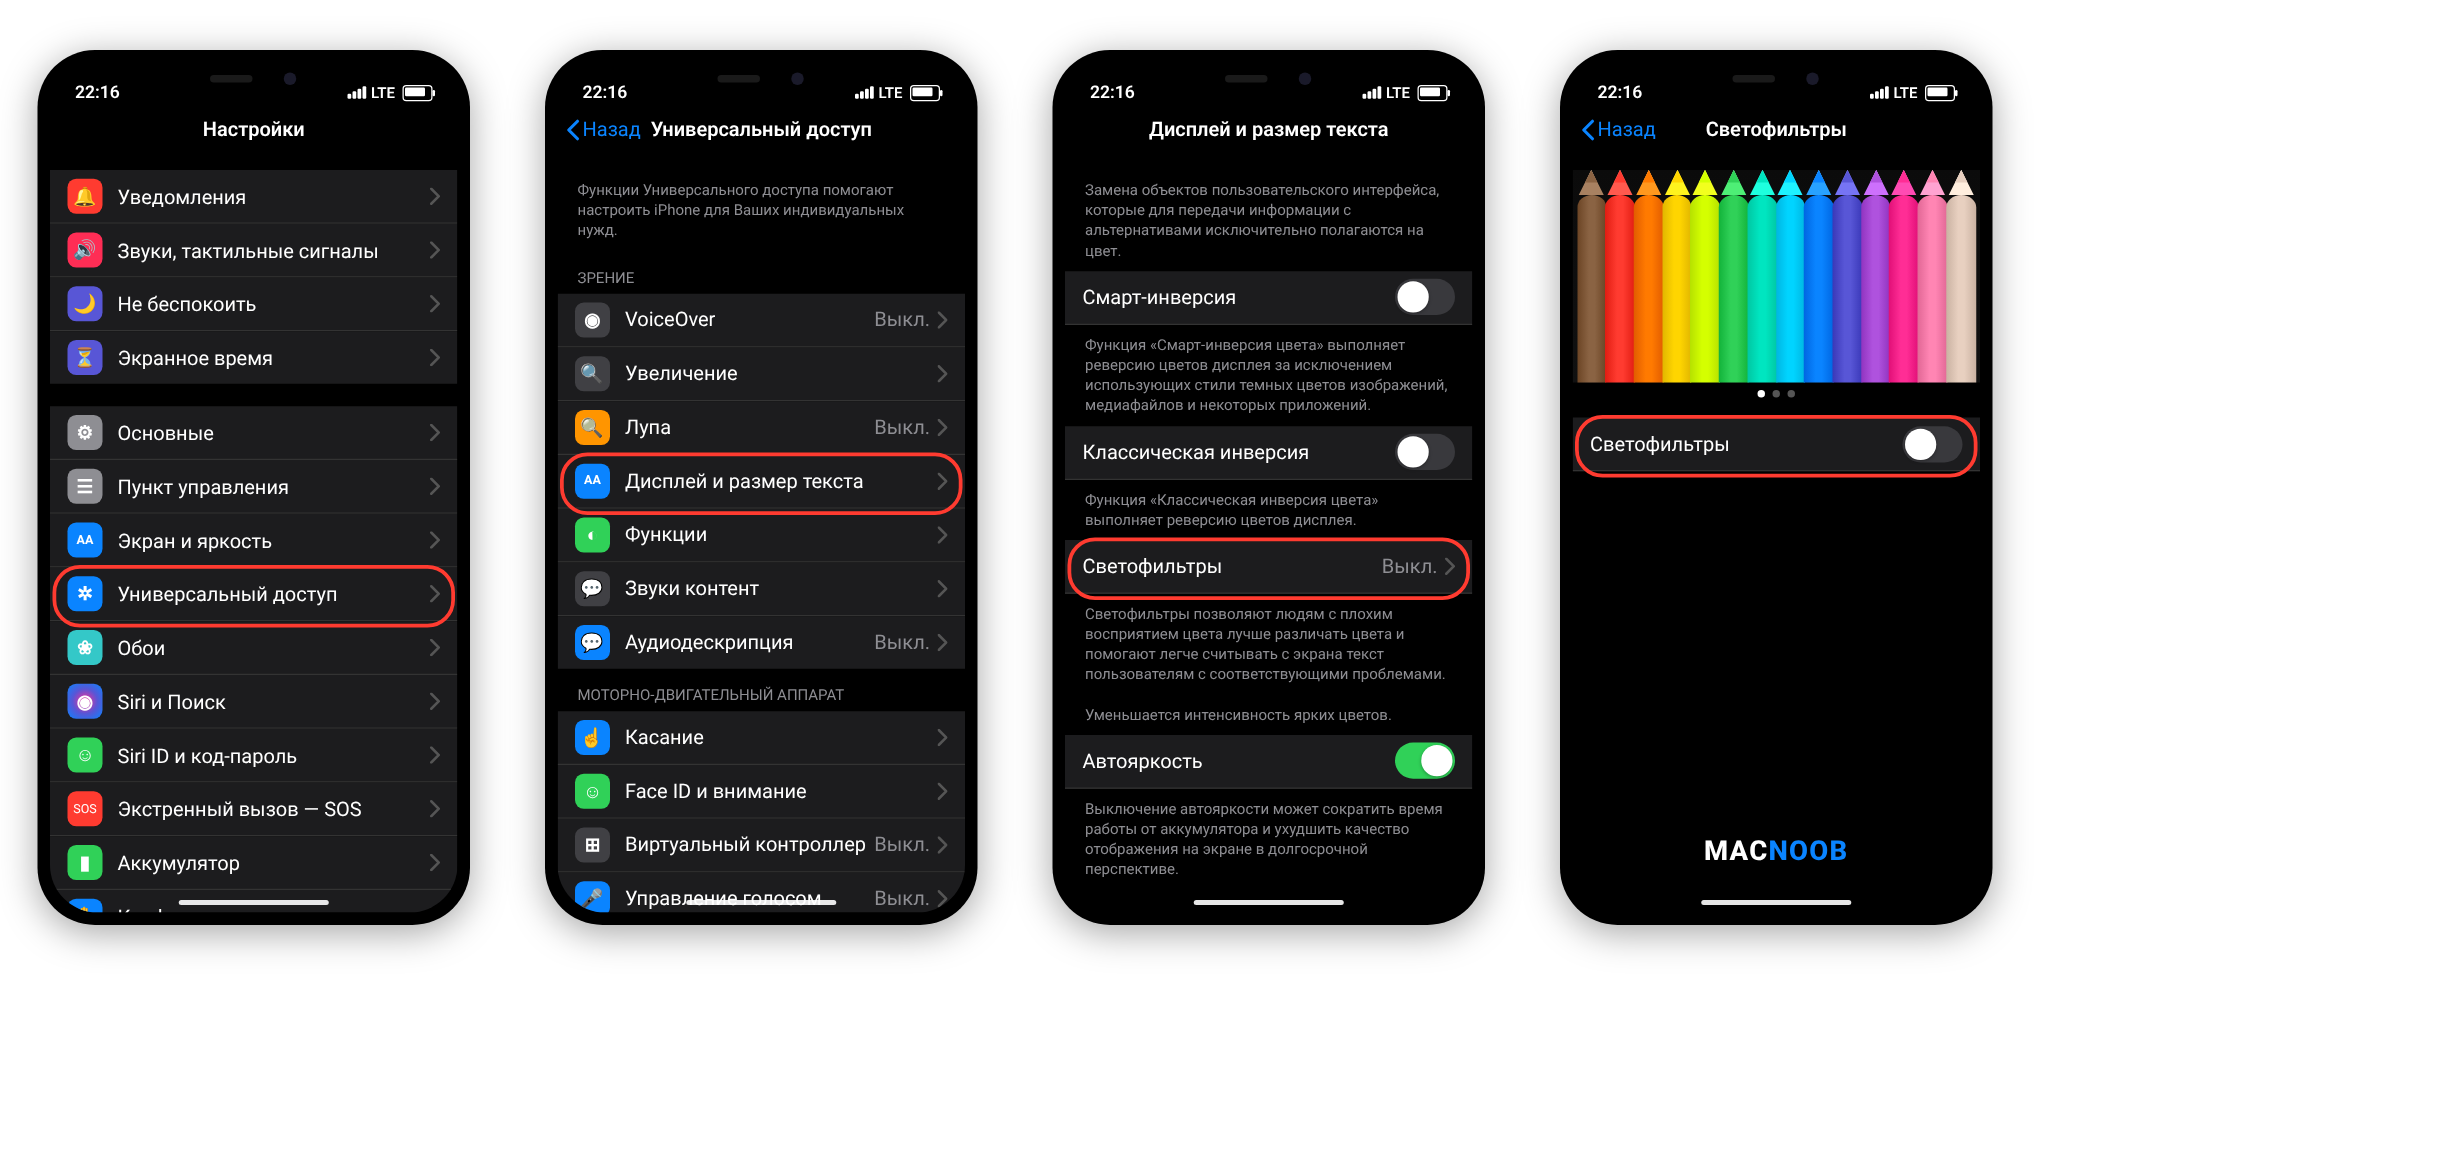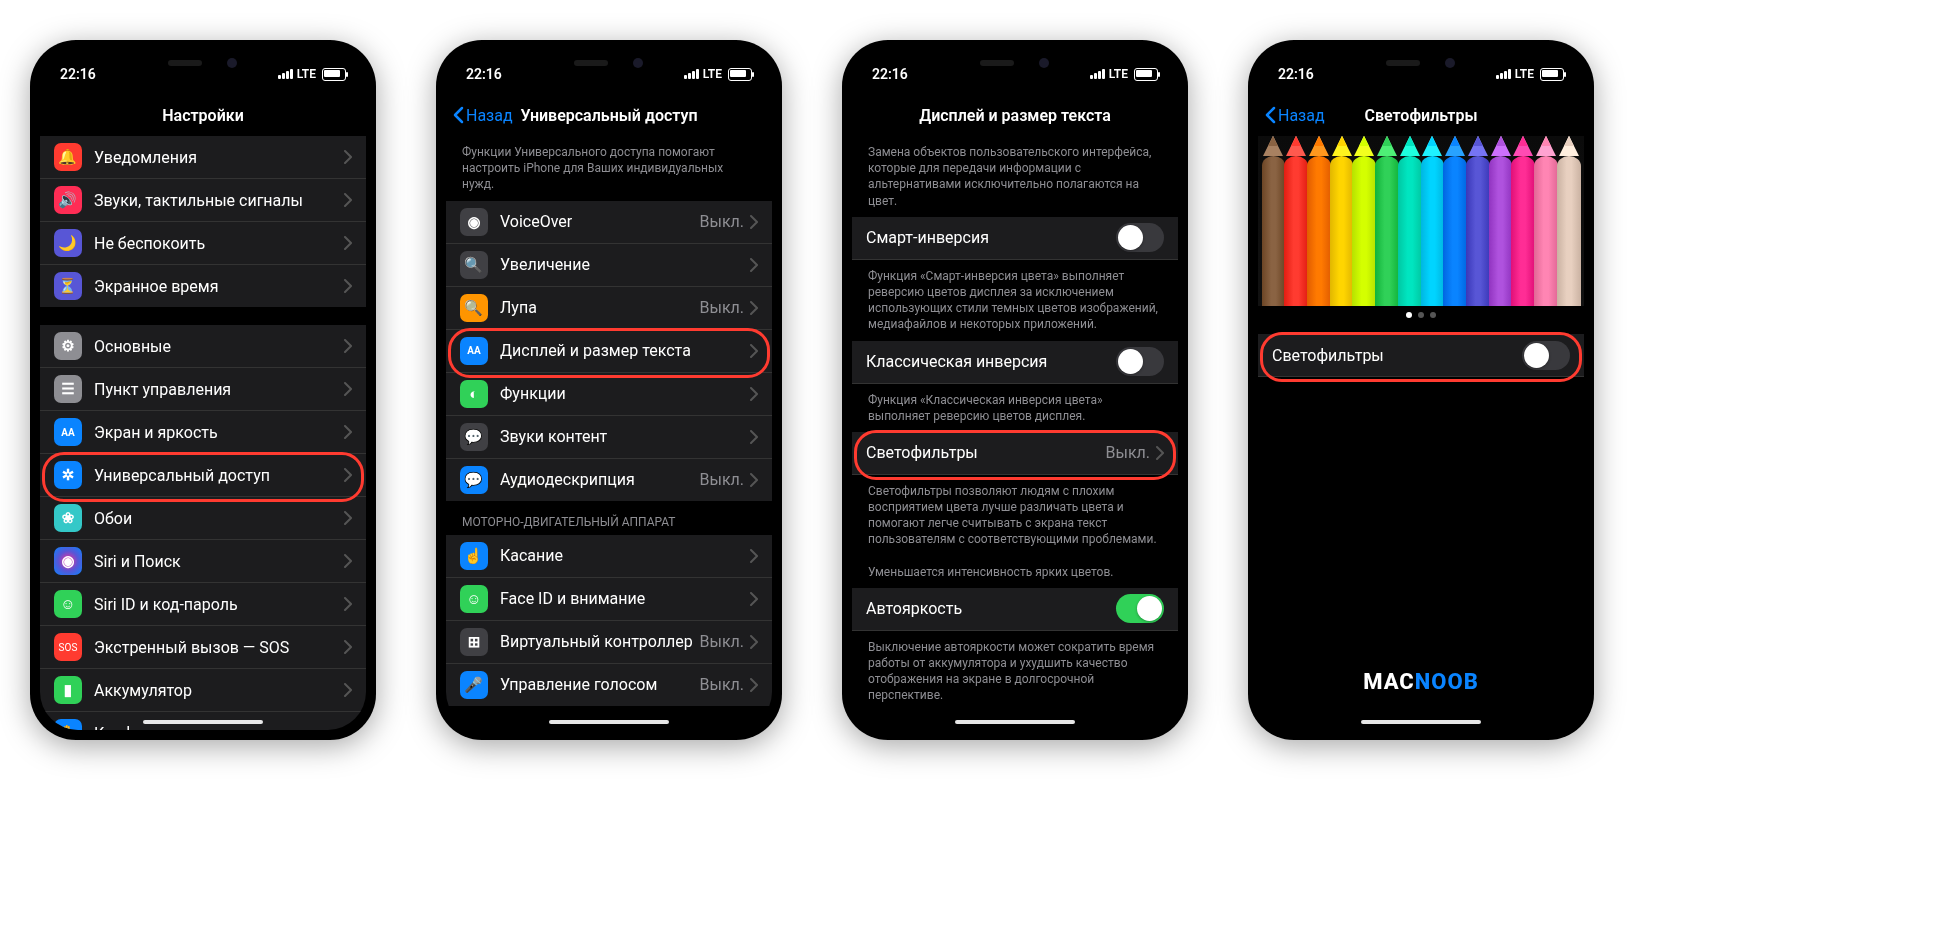--- a/index.html
+++ b/index.html
@@ -10,21 +10,21 @@
 .notch::before{content:"";position:absolute;left:45px;top:10px;width:34px;height:6px;background:#1a1a1a;border-radius:3px}
 .notch::after{content:"";position:absolute;right:46px;top:8px;width:10px;height:10px;background:#1a1a2a;border-radius:50%}
 .status-bar{height:40px;display:flex;align-items:center;justify-content:space-between;padding:4px 20px 0;font-size:14px;font-weight:600;z-index:5}
 .status-right{display:flex;align-items:center;gap:4px;font-size:12px}
 .signal{display:flex;align-items:flex-end;gap:1px}
 .signal i{width:3px;background:#fff;border-radius:1px}
 .signal i:nth-child(1){height:4px}.signal i:nth-child(2){height:6px}.signal i:nth-child(3){height:8px}.signal i:nth-child(4){height:10px}
 .batt{width:22px;height:11px;border:1px solid #fff;border-radius:3px;position:relative;margin-left:2px}
 .batt::after{content:"";position:absolute;right:-3px;top:3px;width:2px;height:5px;background:#fff;border-radius:1px}
 .batt i{position:absolute;left:1px;top:1px;height:7px;width:16px;background:#fff;border-radius:1px}
-.nav{height:42px;display:flex;align-items:center;justify-content:center;position:relative;padding:0 10px}
+.nav{height:42px;display:flex;align-items:flex-start;justify-content:center;position:relative;padding:0 10px}
 .nav-title{font-size:16px;font-weight:600}
 .back{position:absolute;left:6px;display:flex;align-items:center;color:#0a84ff;font-size:16px}
 .back svg{margin-right:2px}
 .content{flex:1;overflow-y:hidden}
 .group-header{font-size:12px;color:#8e8e93;padding:14px 16px 6px;text-transform:none}
 .footer{font-size:12px;color:#8e8e93;padding:8px 16px;line-height:1.35}
 .row{display:flex;align-items:center;height:42px;padding:0 14px 0 14px;background:#1c1c1e;border-bottom:.5px solid #333;position:relative}
 .row:last-child{border-bottom:none}
 .row .icon{width:28px;height:28px;border-radius:7px;display:flex;align-items:center;justify-content:center;font-size:15px;margin-right:12px;color:#fff;flex-shrink:0}
 .row .label{flex:1;font-size:16px;color:#fff}
@@ -208,20 +208,21 @@
     <div class="back">
       <svg width="12" height="18" viewBox="0 0 12 18">
               <path d="M10 2 L3 9 L10 16" stroke="#0a84ff" stroke-width="2.5" fill="none" stroke-linecap="round" stroke-linejoin="round"></path>
             </svg>
       <span>Назад</span>
     </div>
     <div class="nav-title">Универсальный доступ</div>
   </div>
   <div class="content">
     <div class="footer">Функции Универсального доступа помогают настроить iPhone для Ваших индивидуальных нужд.</div>
+    <div class="group-header">ЗРЕНИЕ</div>
     <div id="p2g1" style="position:relative">
             <div class="row">
               <div class="icon" style="background: rgb(64, 64, 68); font-weight: 700;">◉</div>
               <span class="label">VoiceOver</span>
               <span class="detail">Выкл.</span>
               <svg class="chev" viewBox="0 0 8 14">
                 <path d="M1 1 L7 7 L1 13" stroke="#555" stroke-width="2" fill="none" stroke-linecap="round"></path>
               </svg>
             </div>
             <div class="row">

